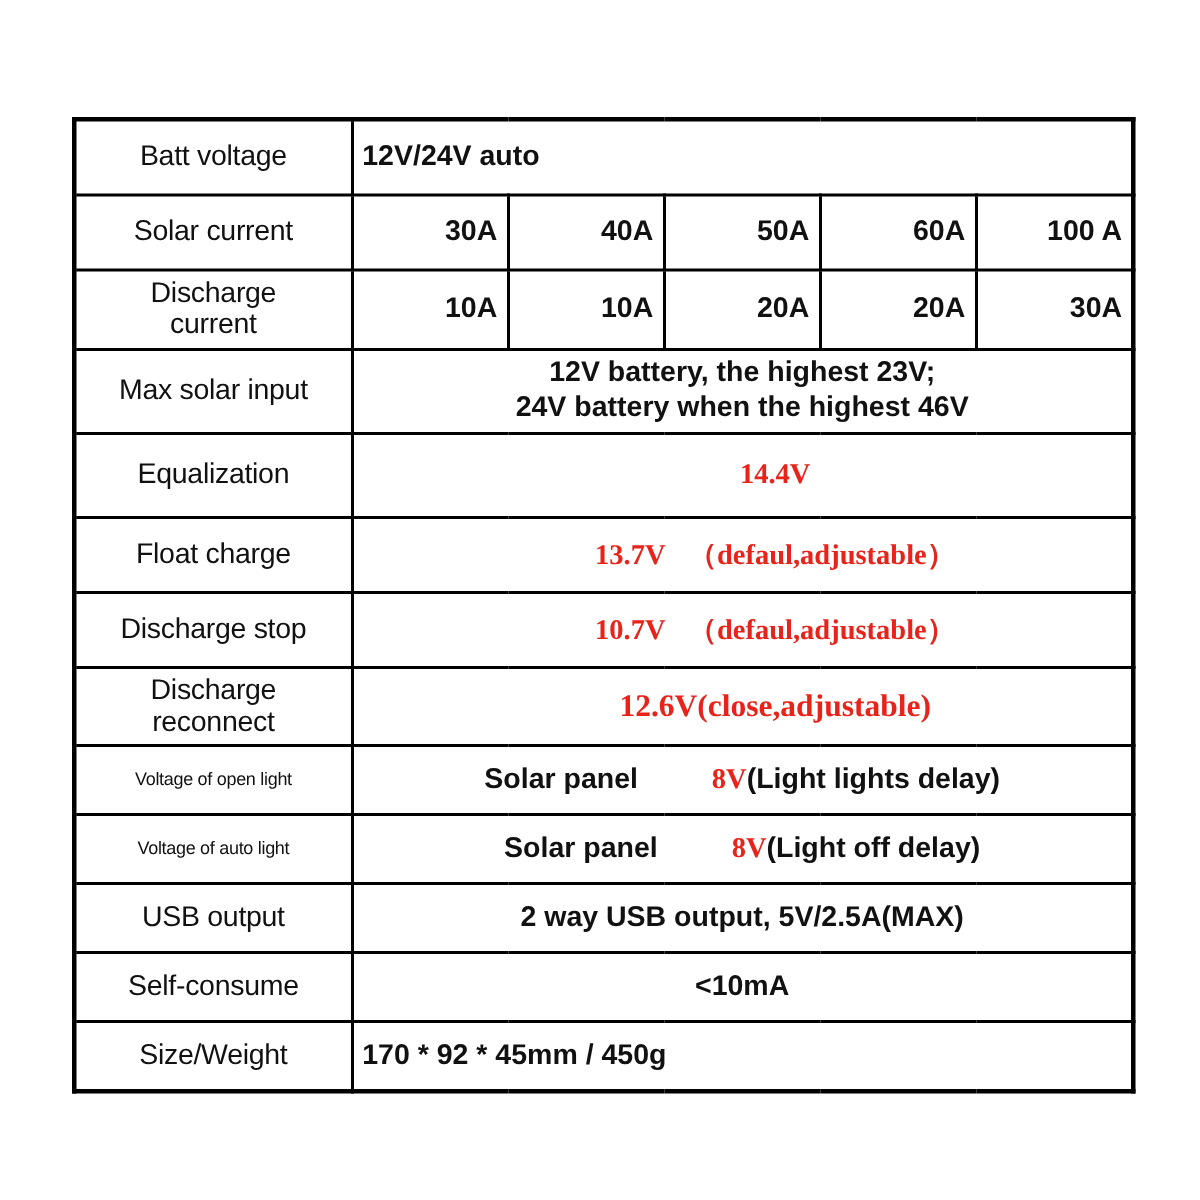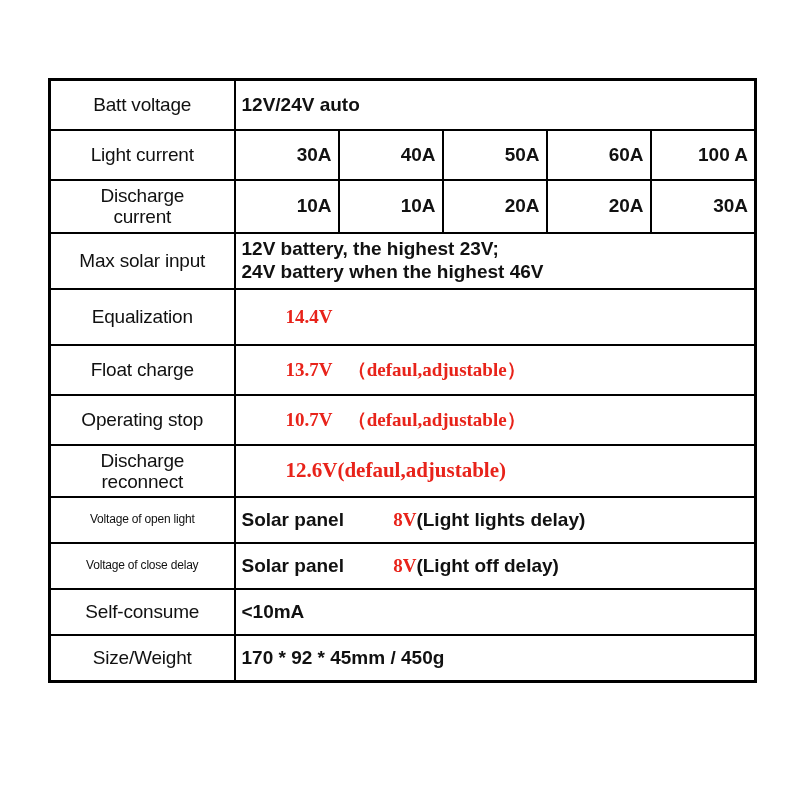--- a/index.html
+++ b/index.html
@@ -52,21 +52,21 @@
 
   .label-small {
     font-size: 12px;
   }
 
   .label-xsmall {
     font-size: 15px;
   }
 
   .val-cell {
-    text-align: left;
+    text-align: center;
     font-size: 19px;
     padding-left: 12px;
   }
 
   .val-center {
     font-size: 19px;
     padding-left: 6px;
   }
 
   .num-cell {
@@ -114,21 +114,21 @@
       <col style="width:105px">
     </colgroup>
     <tbody>
 
       <tr class="row-mid">
         <td class="label-cell">Batt voltage</td>
         <td class="val-center bold-serif" colspan="5">12V/24V  auto</td>
       </tr>
 
       <tr class="row-mid">
-        <td class="label-cell">Light current</td>
+        <td class="label-cell">Solar current</td>
         <td class="num-cell">30A</td>
         <td class="num-cell">40A</td>
         <td class="num-cell">50A</td>
         <td class="num-cell">60A</td>
         <td class="num-cell">100 A</td>
       </tr>
 
       <tr class="row-mid">
         <td class="label-cell">
           <div>Discharge</div>
@@ -158,52 +158,56 @@
 
       <tr class="row-mid">
         <td class="label-cell">Float charge</td>
         <td class="val-cell" colspan="5">
           <span class="red">13.7V</span>
           <span class="red" style="margin-left:10px">（defaul,adjustable）</span>
         </td>
       </tr>
 
       <tr class="row-mid">
-        <td class="label-cell">Operating stop</td>
+        <td class="label-cell">Discharge stop</td>
         <td class="val-cell" colspan="5">
           <span class="red">10.7V</span>
           <span class="red" style="margin-left:10px">（defaul,adjustable）</span>
         </td>
       </tr>
 
       <tr class="row-mid">
         <td class="label-cell">
           <div>Discharge</div>
           <div>reconnect</div>
         </td>
         <td class="val-cell" colspan="5">
-          <span class="red" style="font-size:21px">12.6V(defaul,adjustable)</span>
+          <span class="red" style="font-size:21px">12.6V(close,adjustable)</span>
         </td>
       </tr>
 
 
       <tr class="row-short">
         <td class="label-cell label-small">Voltage of open light</td>
         <td class="val-cell bold-serif" colspan="5">
           <span>Solar panel </span><span class="red">8V</span><span>(Light lights delay)</span>
         </td>
       </tr>
 
       <tr class="row-short">
-        <td class="label-cell label-small">Voltage of close delay</td>
+        <td class="label-cell label-small">Voltage of auto light</td>
         <td class="val-cell bold-serif" colspan="5">
           <span>Solar panel </span><span class="red">8V</span><span>(Light off delay)</span>
         </td>
       </tr>
 
+      <tr class="row-short">
+        <td class="label-cell">USB output</td>
+        <td class="val-cell bold-serif" colspan="5">2 way USB output,  5V/2.5A(MAX)</td>
+      </tr>
 
       <tr class="row-short">
         <td class="label-cell">Self-consume</td>
         <td class="val-cell bold-serif" colspan="5">&lt;10mA</td>
       </tr>
 
 
       <tr class="row-short">
         <td class="label-cell">Size/Weight</td>
         <td class="val-center bold-serif" colspan="5">170 * 92 * 45mm  / 450g</td>

